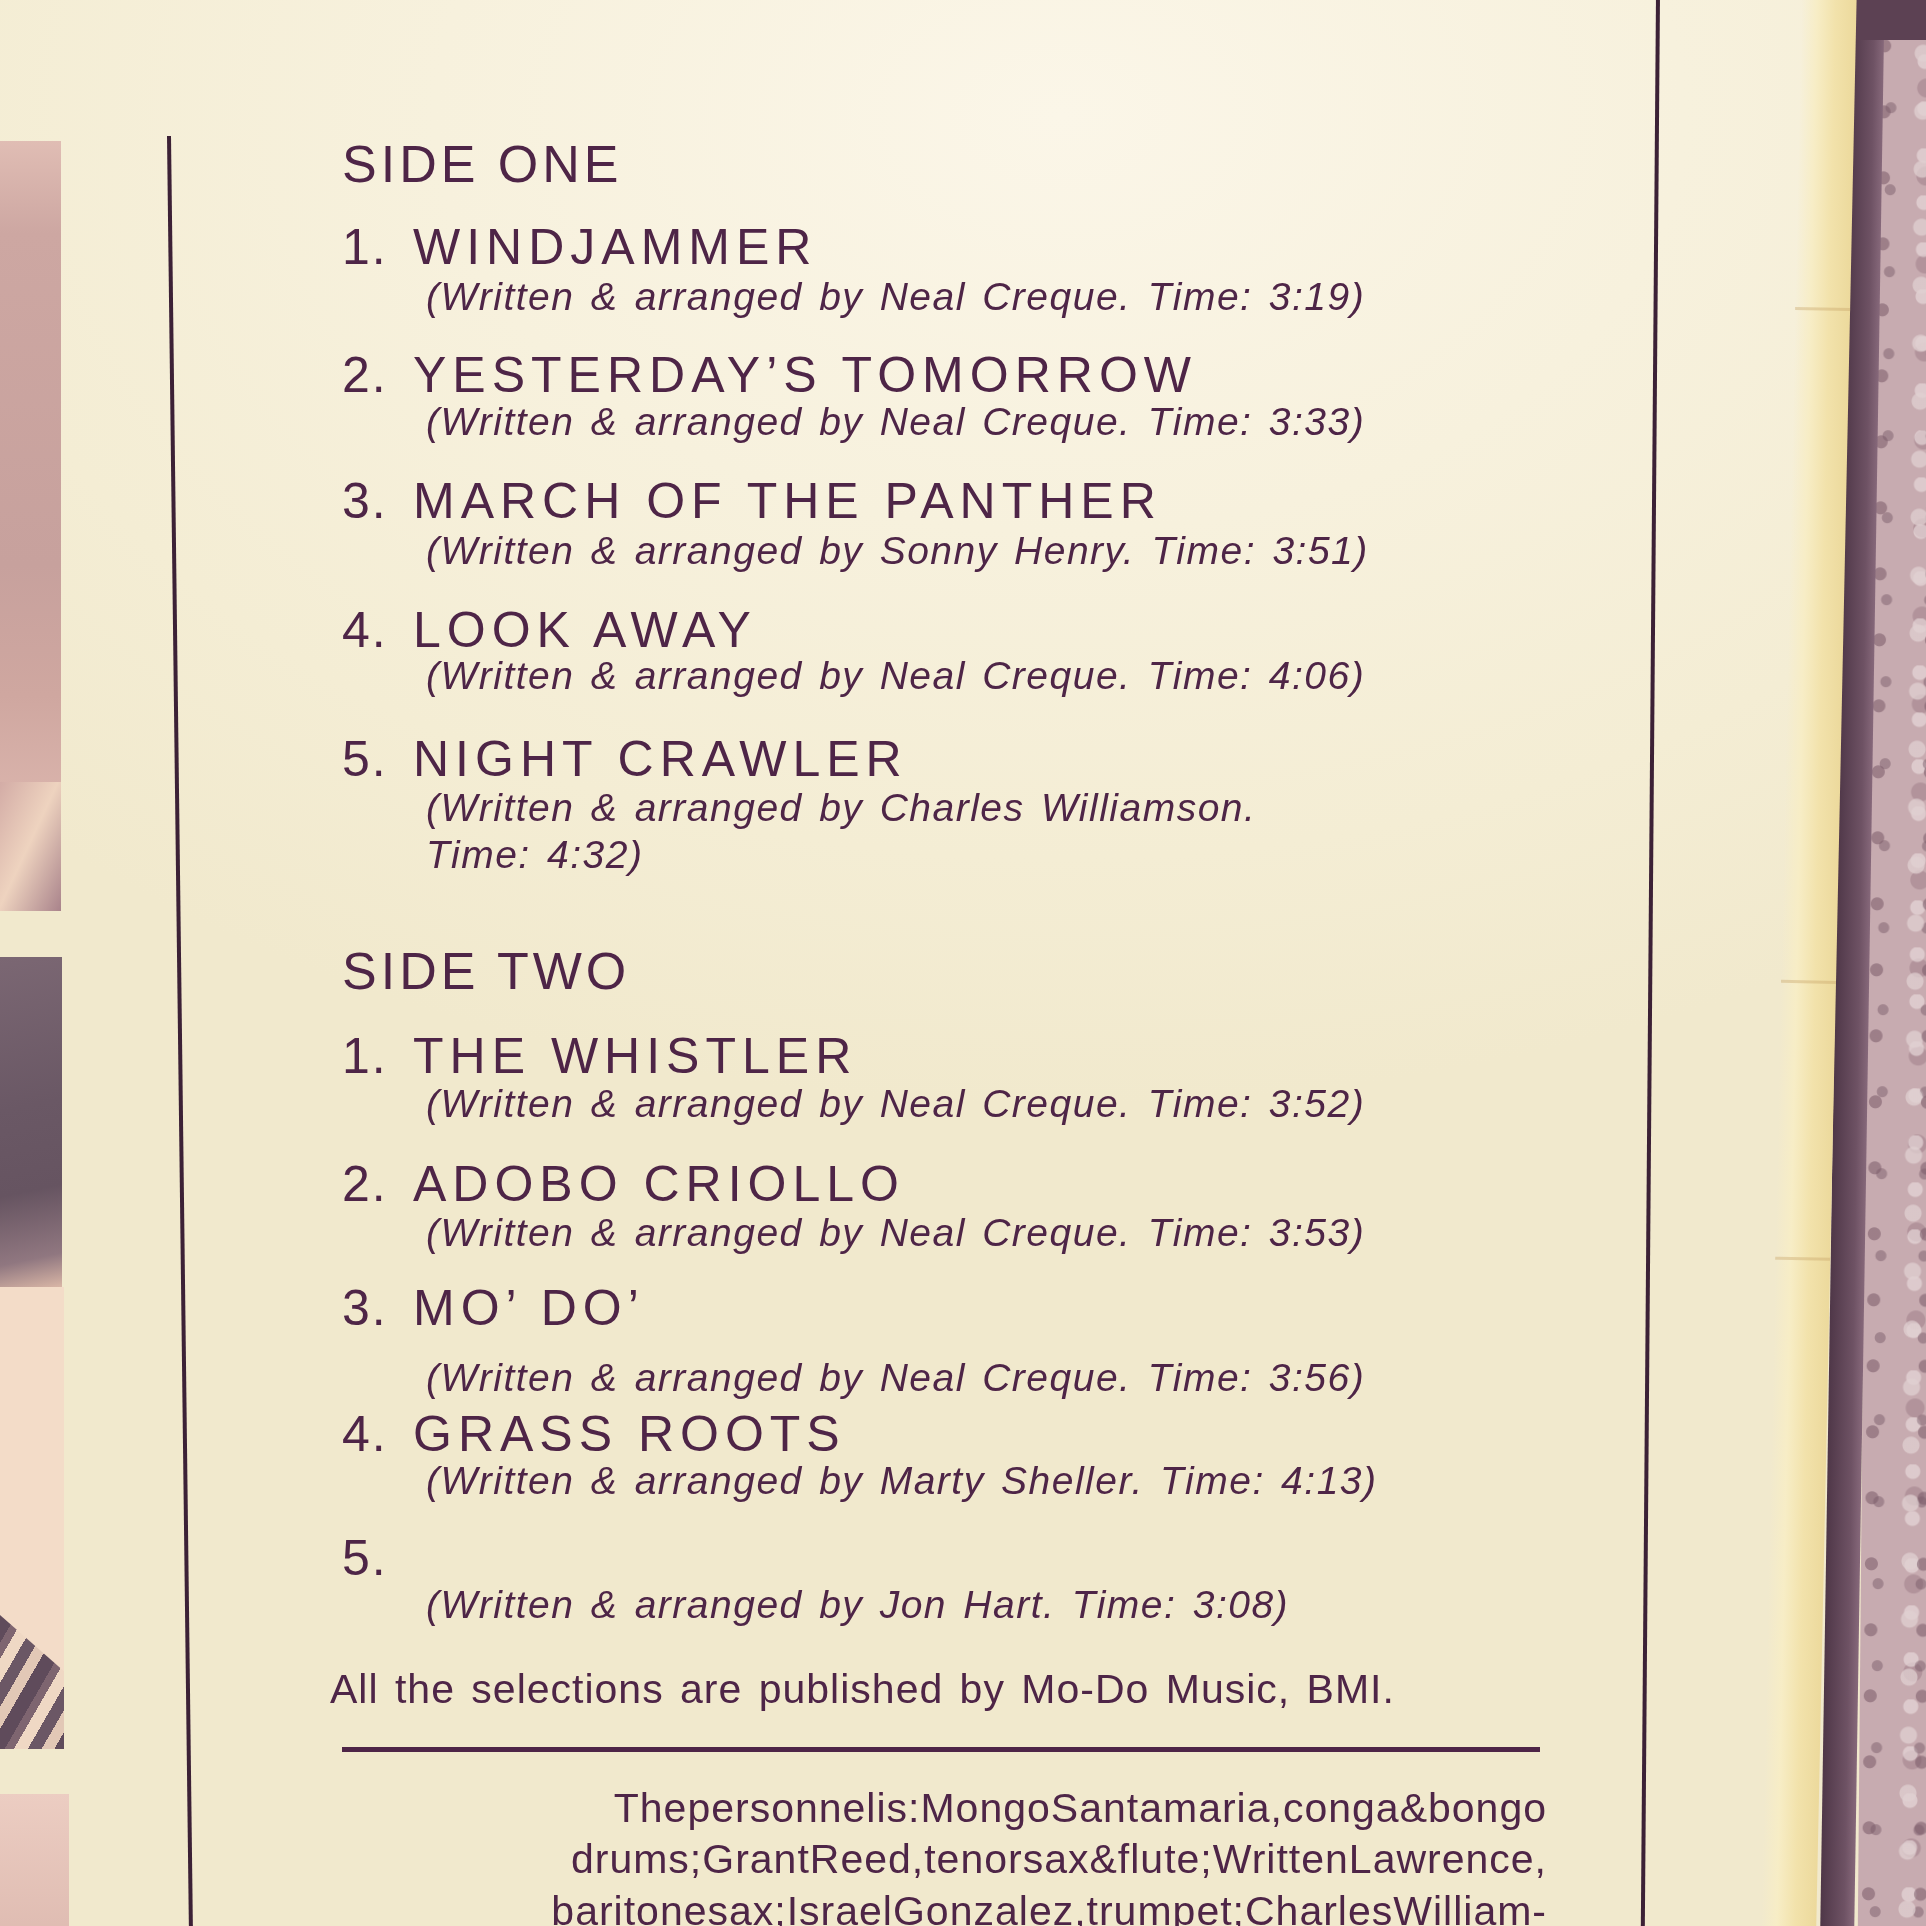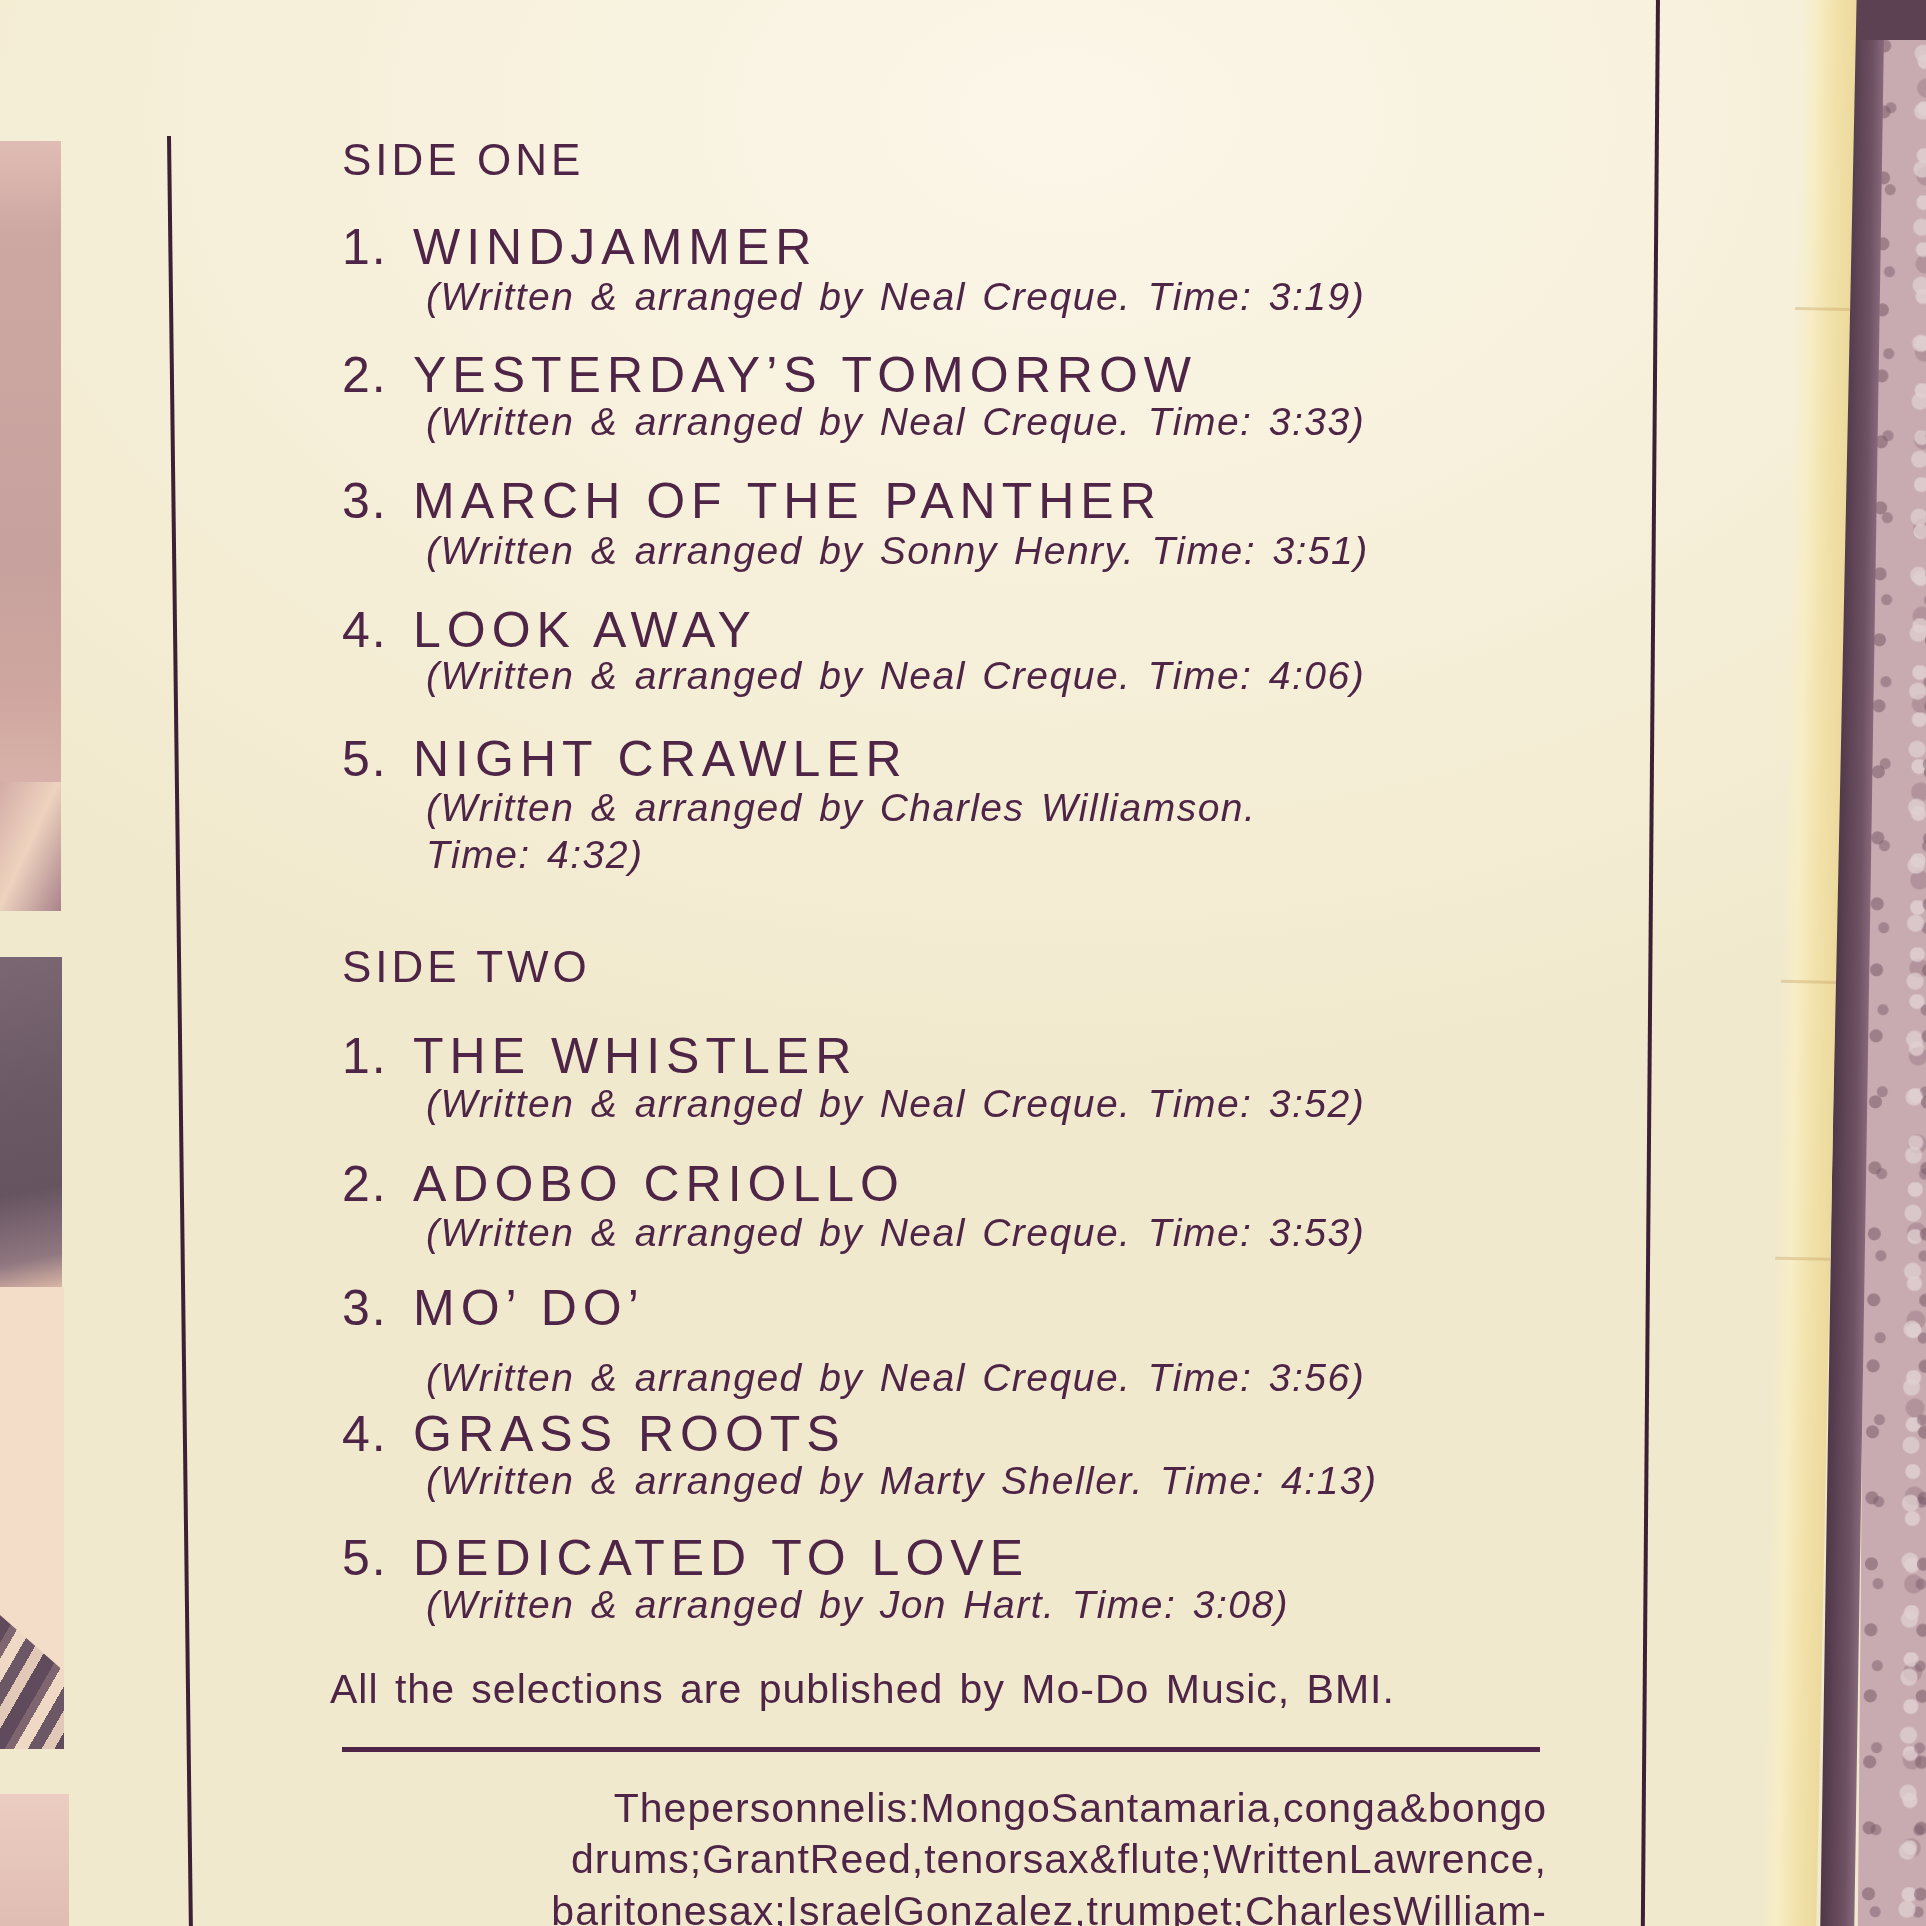--- a/index.html
+++ b/index.html
@@ -77,21 +77,21 @@
     background: #3c2136; transform: rotate(0.45deg); transform-origin: top center;
   }
   .divider {
     position: absolute; left: 342px; top: 1747px; width: 1198px; height: 5px;
     background: var(--ink);
   }
 
   
   .side-label {
     position: absolute; left: 342px; color: var(--ink);
-    font-size: 44px; letter-spacing: 4px; line-height: 1; white-space: nowrap;
+    font-size: 52px; letter-spacing: 4px; line-height: 1; white-space: nowrap;
   }
   .track { position: absolute; left: 342px; display: flex; line-height: 1; white-space: nowrap; }
   .num { width: 71px; flex: 0 0 71px; font-size: 50px; color: var(--ink); letter-spacing: 2px; }
   .title { font-size: 50px; color: var(--ink); letter-spacing: 6px; }
   .credit {
     position: absolute; left: 426px; color: var(--ink);
     font-size: 39px; letter-spacing: 1.5px; word-spacing: 4px; line-height: 1; white-space: nowrap; font-style: italic;
   }
   .note {
     position: absolute; left: 330px; color: var(--ink);
@@ -182,21 +182,20 @@
   <div class="credit" style="top:1358px">(Written &amp; arranged by Neal Creque. Time: 3:56)</div>
 
   <div class="track" style="top:1409px">
     <span class="num">4.</span>
     <span class="title">GRASS ROOTS</span>
   </div>
   <div class="credit" style="top:1461px">(Written &amp; arranged by Marty Sheller. Time: 4:13)</div>
 
   <div class="track" style="top:1533px">
     <span class="num">5.</span>
-    <span class="title">DEDICATED TO LOVE</span>
   </div>
   <div class="credit" style="top:1585px">(Written &amp; arranged by Jon Hart. Time: 3:08)</div>
 
   <div class="note" style="top:1669px">All the selections are published by Mo-Do Music, BMI.</div>
 
   <div class="divider"></div>
 
   <div class="jline" style="top:1788px">
       <span>The</span>
       <span>personnel</span>

